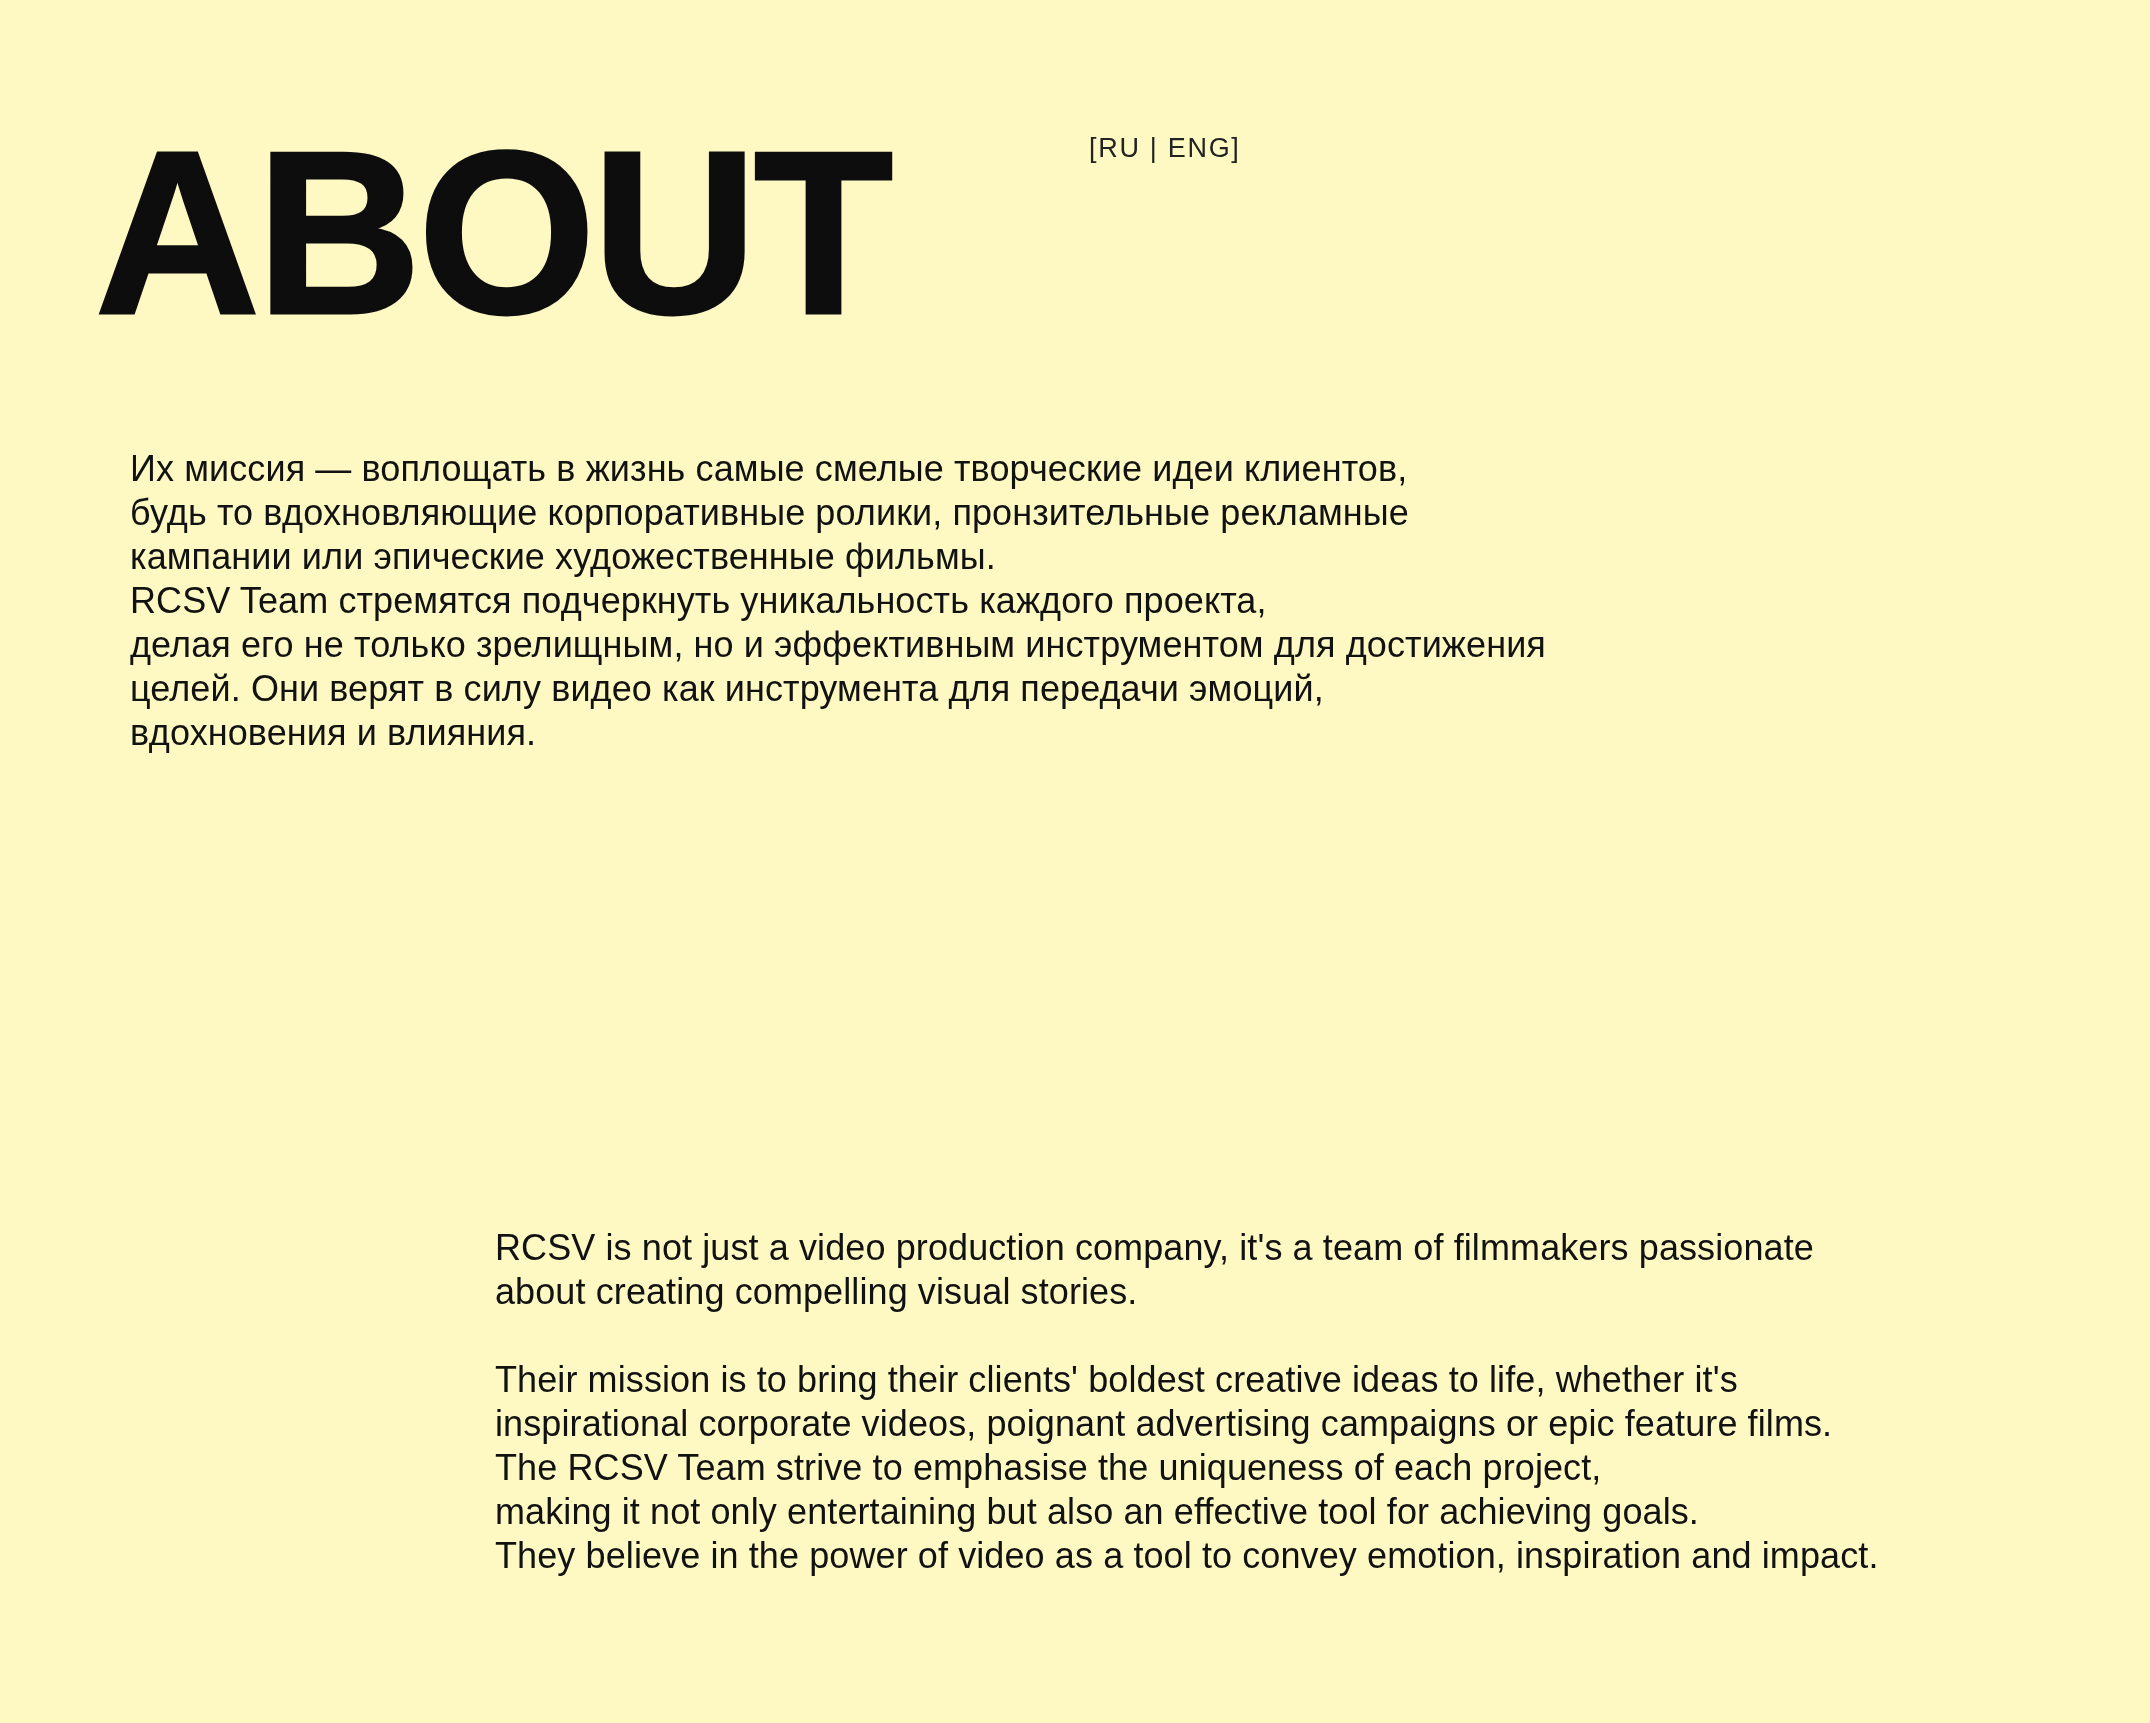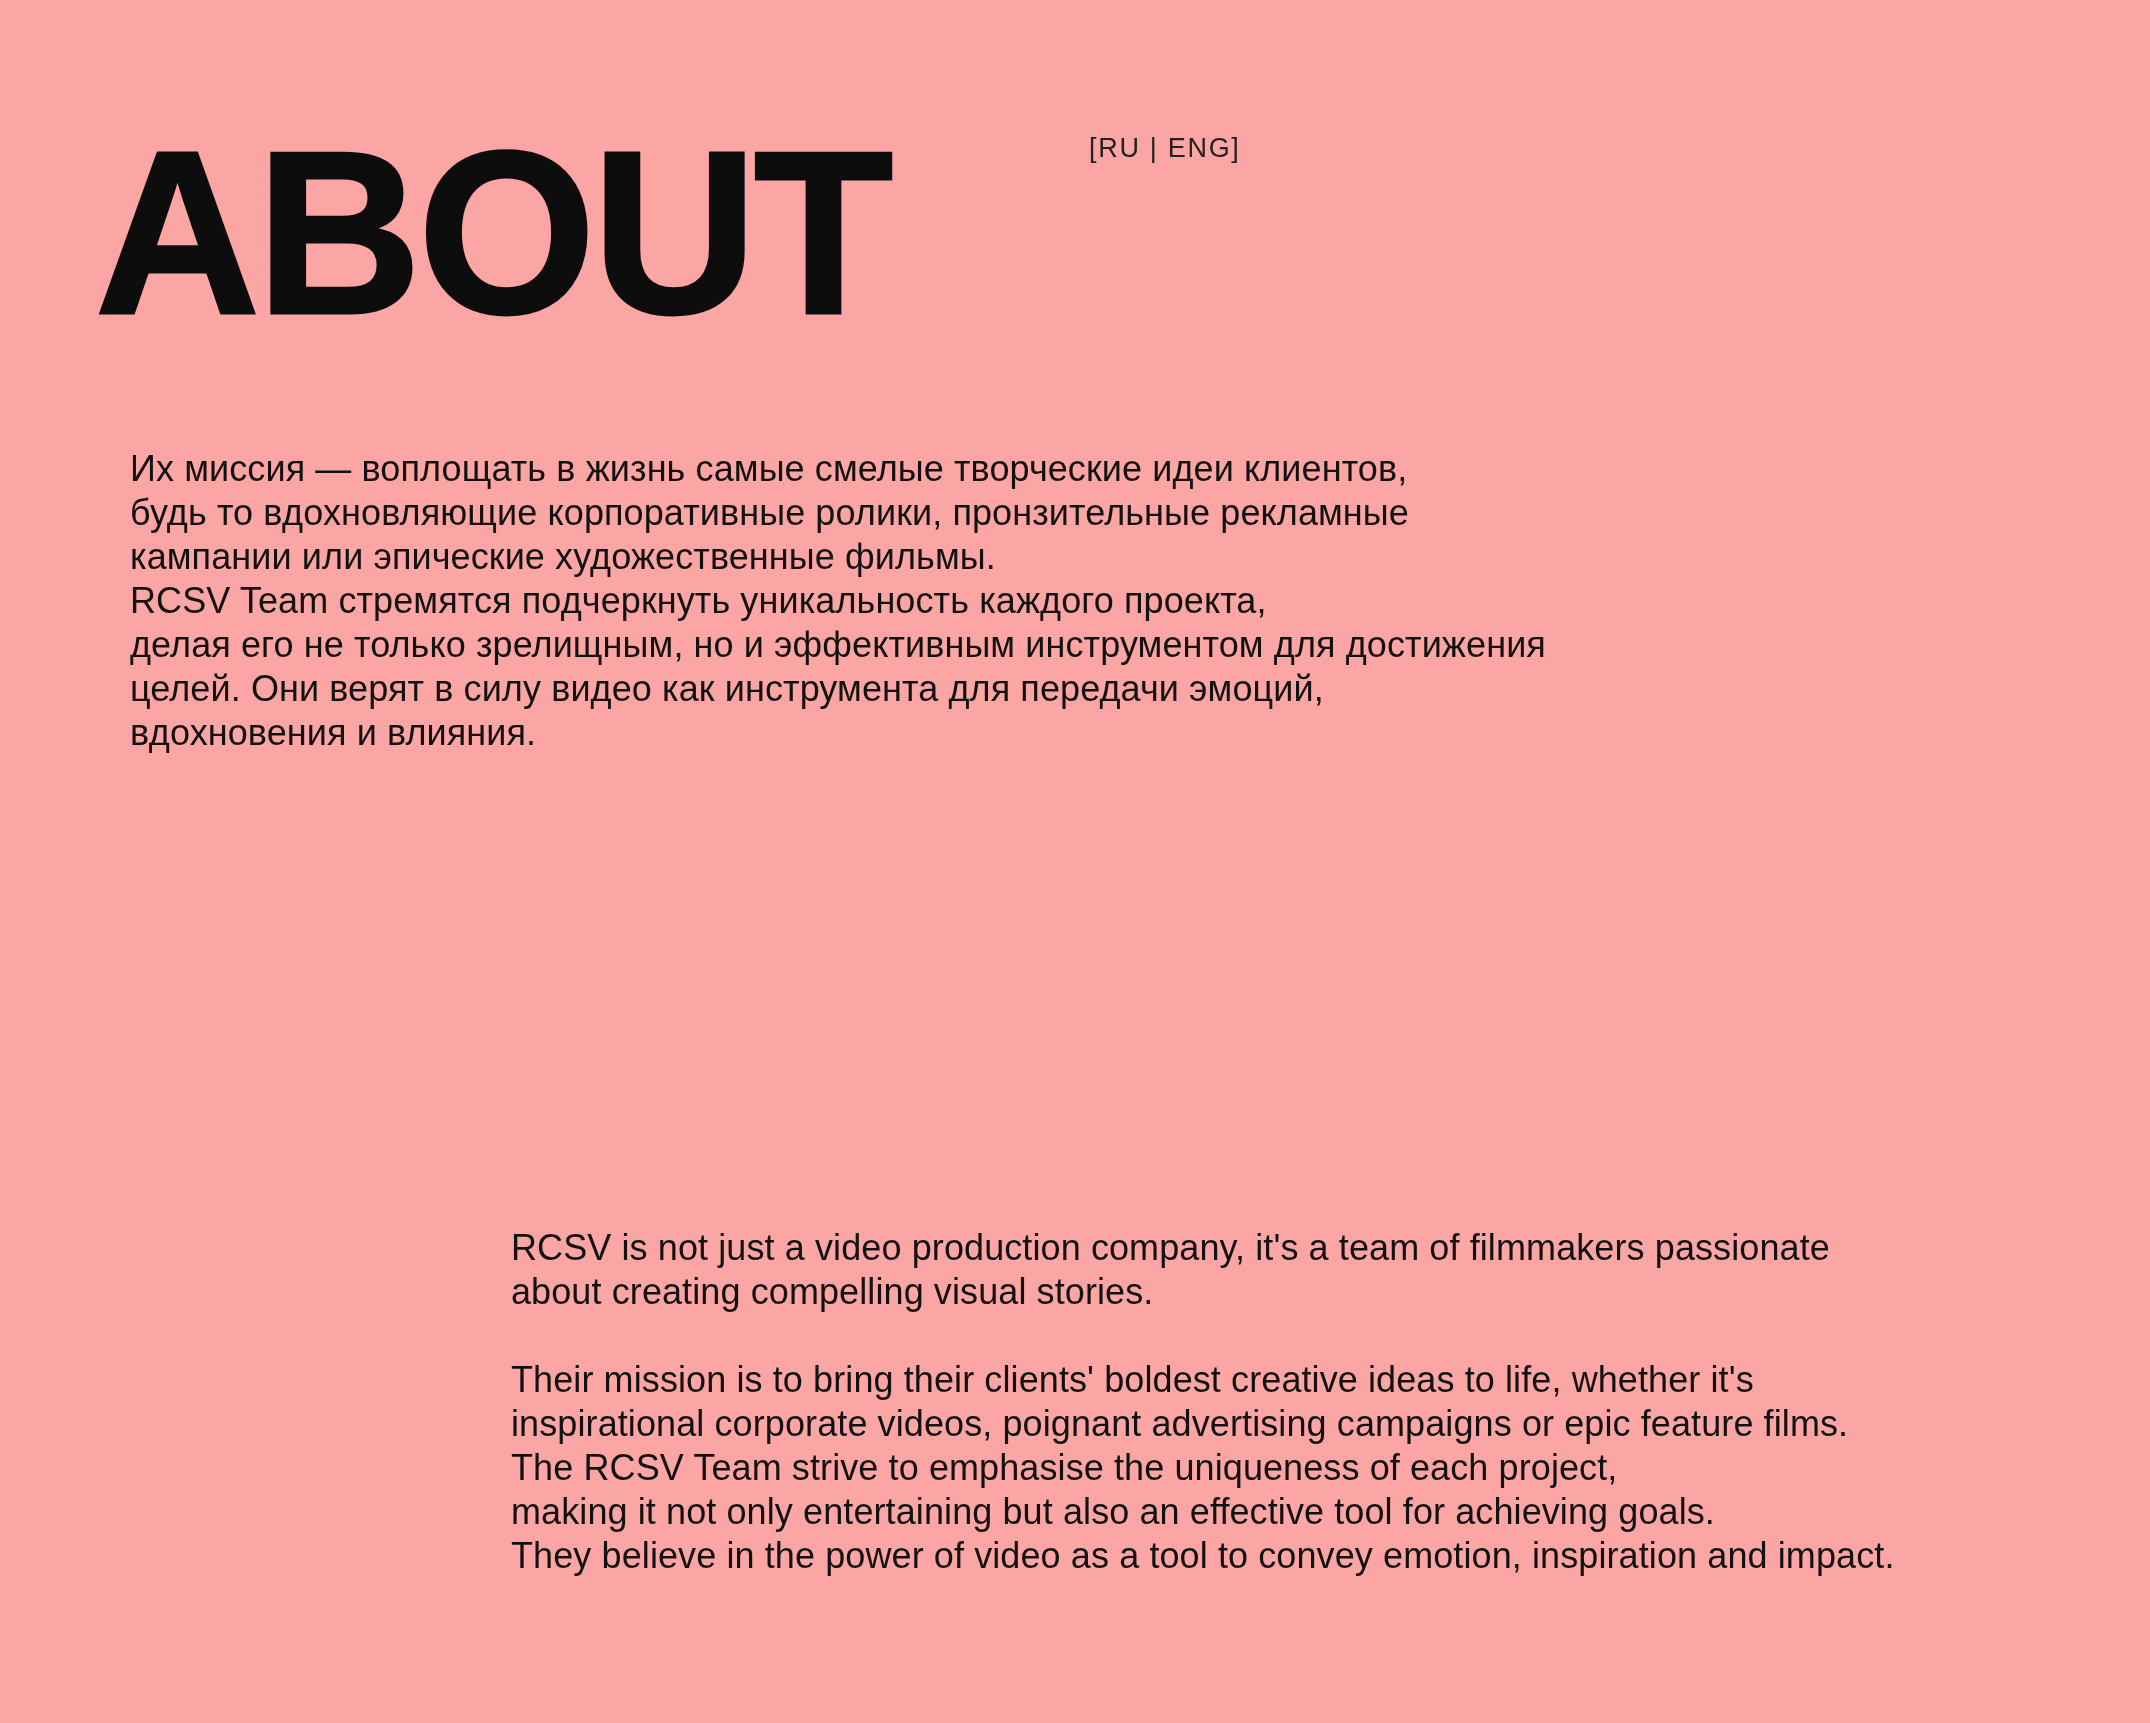--- a/index.html
+++ b/index.html
@@ -4,21 +4,21 @@
 <style>
   html, body {
     margin: 0;
     padding: 0;
     background: #ffffff;
   }
   #page {
     position: relative;
     width: 2151px;
     height: 1723px;
-    background: #fca5a5;
+    background: #fef9c3;
     overflow: hidden;
     font-family: "Liberation Sans", "DejaVu Sans", sans-serif;
     color: #111111;
   }
   .page-title {
     position: absolute;
     left: 95px;
     top: 115px;
     margin: 0;
     font-size: 224px;
@@ -58,21 +58,21 @@
   }
   .text-block p + p {
     margin-top: 44px;
   }
   #ru-block {
     left: 130px;
     top: 447px;
     width: 1624px;
   }
   #en-block {
-    left: 511px;
+    left: 495px;
     top: 1226px;
     width: 1596px;
   }
 </style>
 </head>
 <body>
 
 <div id="page">
 
   <h1 class="page-title">ABOUT</h1>

